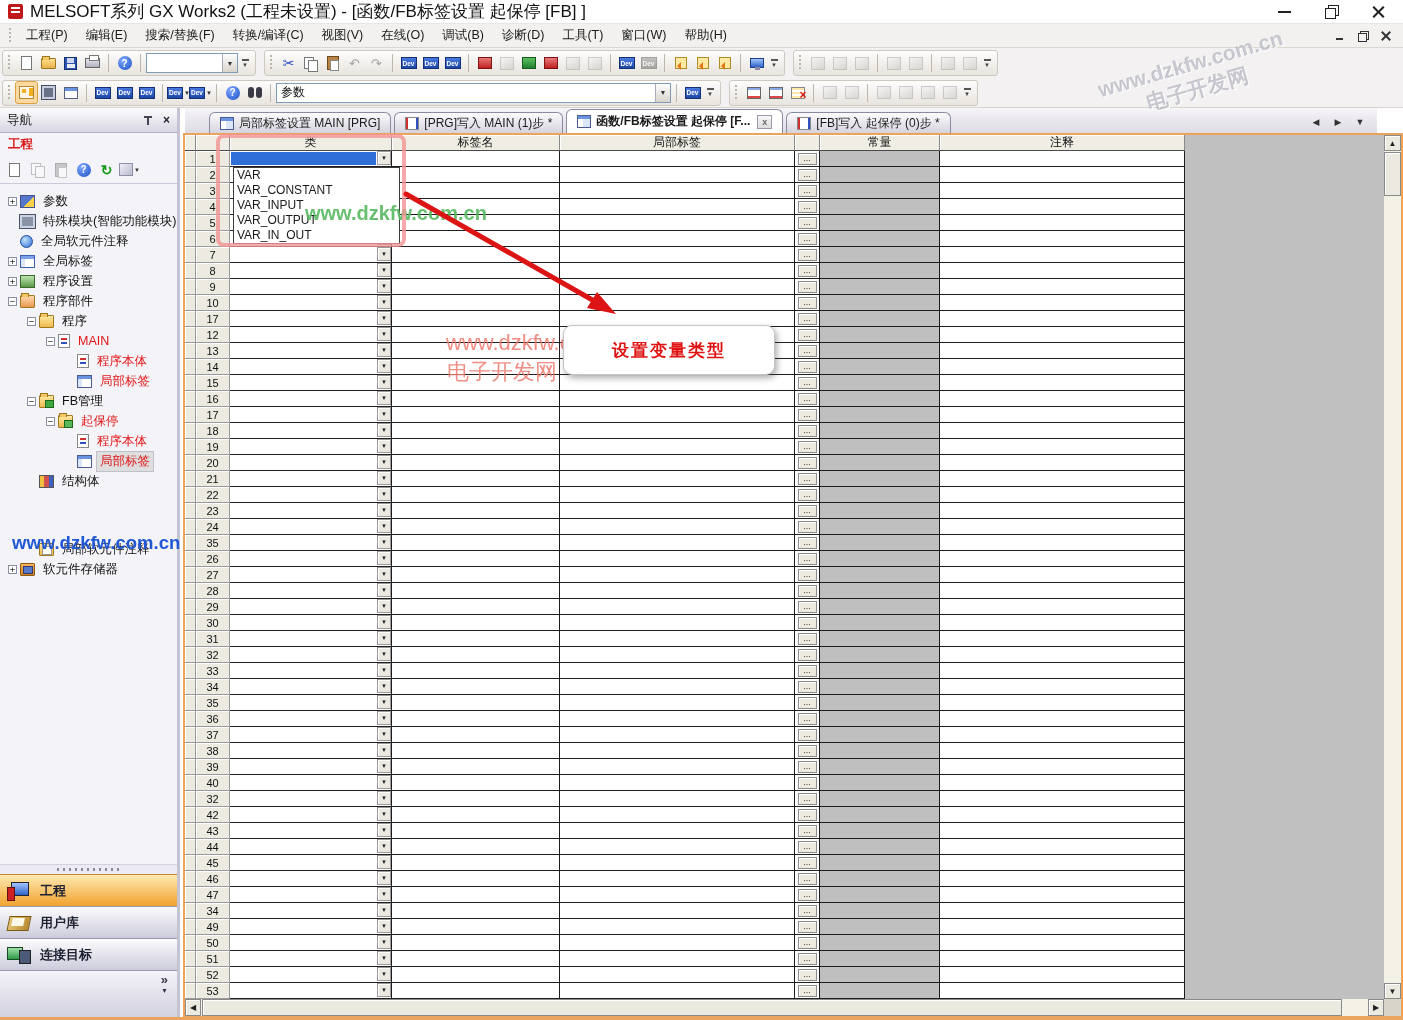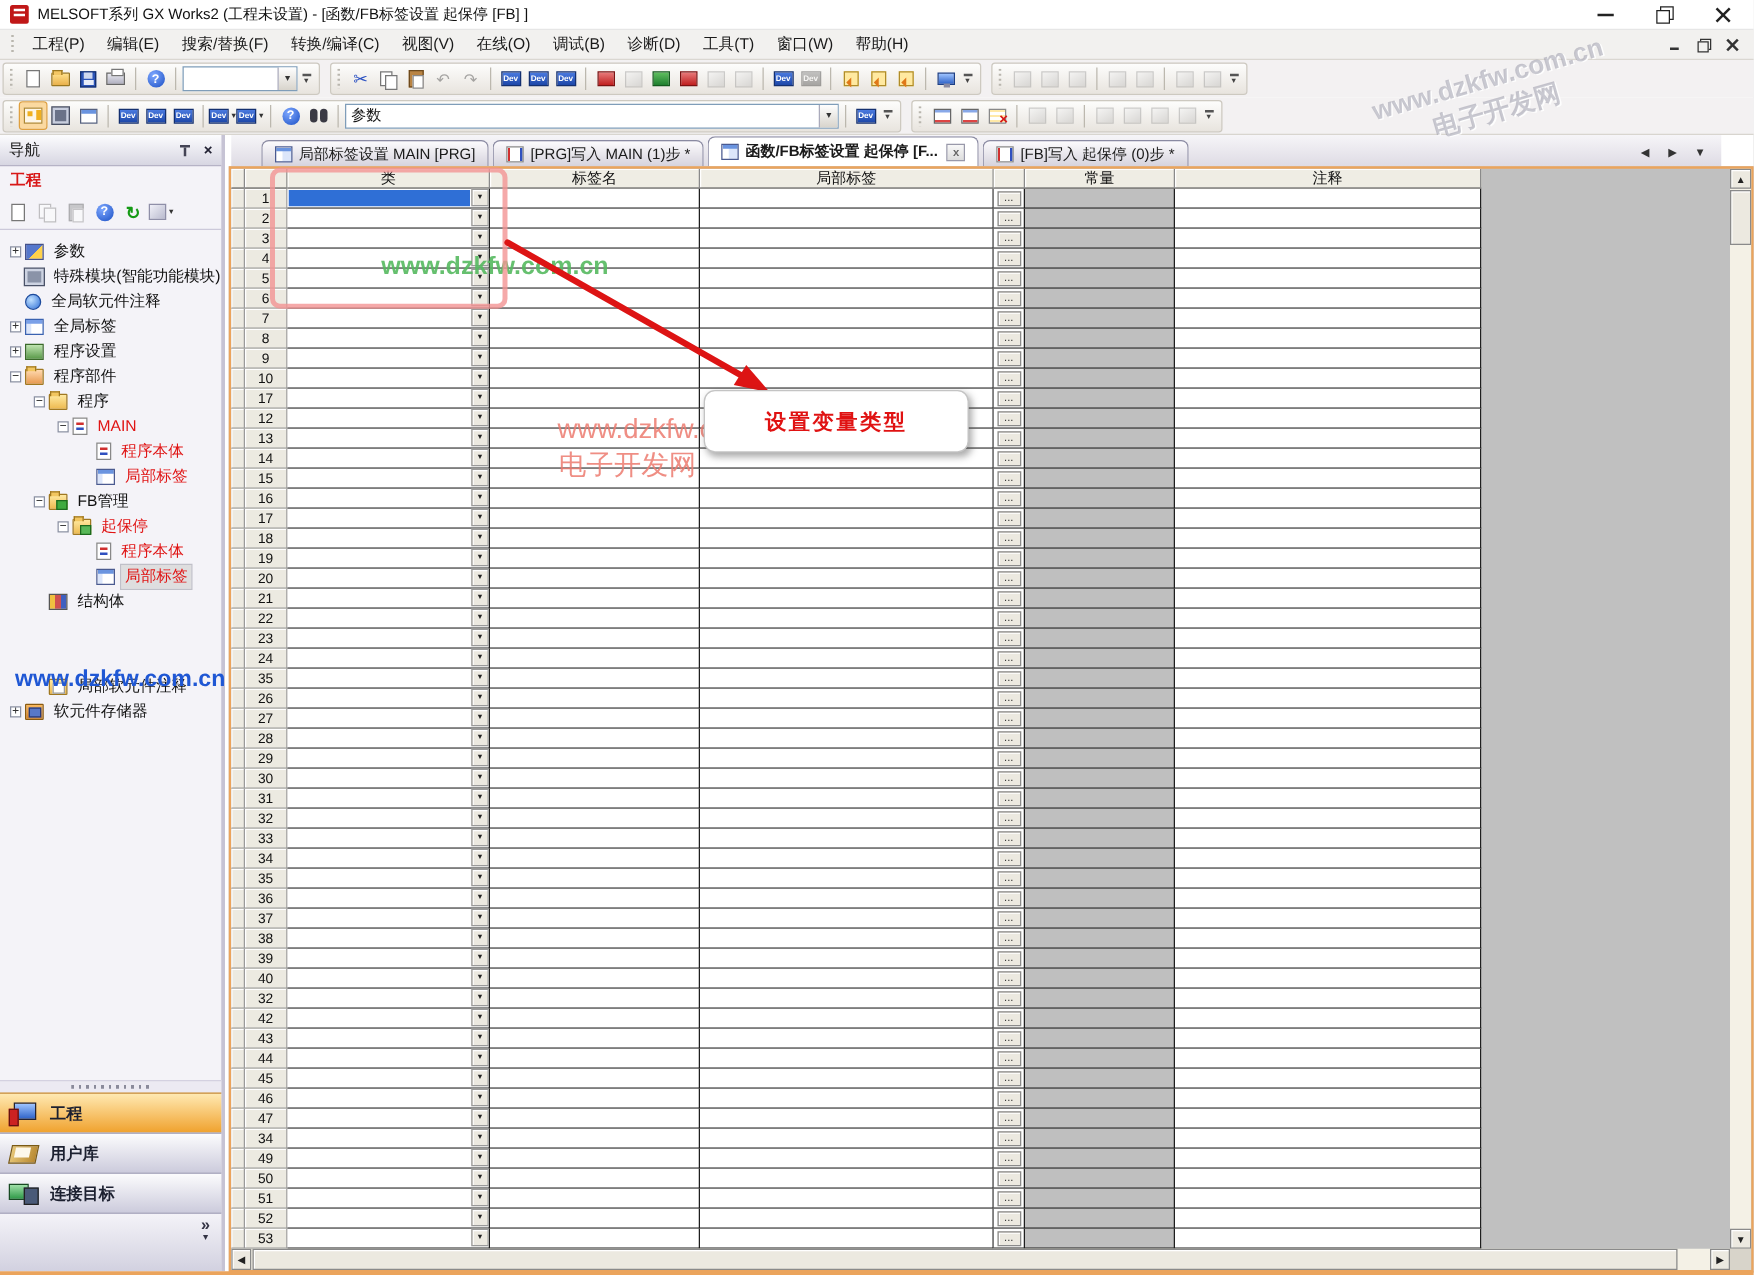--- a/index.html
+++ b/index.html
@@ -3,21 +3,21 @@
 <meta charset="utf-8">
 <style>
   *{margin:0;padding:0;box-sizing:border-box;}
   html,body{width:1403px;height:1020px;}
   body{position:relative;font-family:"Liberation Sans",sans-serif;font-size:12px;background:#fff;overflow:hidden;}
 
   
   #titlebar{position:absolute;left:0;top:0;width:1403px;height:24px;background:#fff;display:flex;align-items:center;padding:0 8px;gap:7px;border-bottom:1px solid #e6e6e6;}
   #app-icon{width:15px;height:15px;background:#c01818;border-radius:2px;position:relative;flex:none;}
   #app-icon::before{content:"";position:absolute;left:3px;top:3px;right:3px;height:2px;background:#fff;box-shadow:0 4px 0 #fff;}
-  #win-title{font-size:12px;color:#111;white-space:nowrap;}
+  #win-title{font-size:17px;color:#111;white-space:nowrap;}
   #win-ctrls{margin-left:auto;display:flex;gap:34px;padding-right:10px;align-items:center;}
   .wc{width:13px;height:13px;position:relative;}
   .wc-min::before{content:"";position:absolute;left:0;right:0;top:6px;height:2px;background:#222;}
   .wc-max::before{content:"";position:absolute;left:3px;top:0;width:9px;height:9px;border:1px solid #222;}
   .wc-max::after{content:"";position:absolute;left:0;top:3px;width:9px;height:9px;border:1px solid #222;background:#fff;}
   .wc-close::before,.wc-close::after{content:"";position:absolute;left:-1px;top:6px;width:15px;height:2px;background:#222;}
   .wc-close::before{transform:rotate(45deg);} .wc-close::after{transform:rotate(-45deg);}
 
   
   #menubar{position:absolute;left:0;top:24px;width:1403px;height:24px;background:#f2f1ef;border-bottom:1px solid #dad7d1;display:flex;align-items:center;padding-left:4px;}
@@ -179,21 +179,21 @@
   #vthumb{position:absolute;left:0;top:17px;width:17px;height:44px;background:#ece9e0;border:1px solid #8a8a8a;box-shadow:inset 1px 1px #fff;}
   #hscroll{position:absolute;left:0;top:864px;width:1199px;height:17px;background:#f4f1e6;}
   #hscroll .lf{position:absolute;left:0;top:0;width:16px;height:17px;}
   #hscroll .rt{position:absolute;right:0;top:0;width:16px;height:17px;}
   #hthumb{position:absolute;left:17px;top:0;width:1140px;height:17px;background:#ece9e0;border:1px solid #8a8a8a;box-shadow:inset 1px 1px #fff;}
   #sb-corner{position:absolute;right:0;top:864px;width:17px;height:17px;background:#d8d4ca;}
 
   
   #hl-rect{position:absolute;left:216px;top:134px;width:190px;height:113px;border:4px solid rgba(243,148,148,.8);border-radius:8px;z-index:40;pointer-events:none;}
   #arrow-svg{position:absolute;left:398px;top:186px;width:240px;height:145px;z-index:41;pointer-events:none;}
-  #callout{position:absolute;left:563px;top:312px;width:212px;height:50px;background:#fff;border:1px solid #c4c4c4;border-radius:9px;box-shadow:2px 3px 6px rgba(70,70,70,.45);display:flex;align-items:center;justify-content:center;color:#e01212;font-weight:bold;font-size:17px;letter-spacing:2px;z-index:42;}
+  #callout{position:absolute;left:563px;top:325px;width:212px;height:50px;background:#fff;border:1px solid #c4c4c4;border-radius:9px;box-shadow:2px 3px 6px rgba(70,70,70,.45);display:flex;align-items:center;justify-content:center;color:#e01212;font-weight:bold;font-size:17px;letter-spacing:2px;z-index:42;}
   .wm{position:absolute;white-space:nowrap;pointer-events:none;}
   #wm-green{left:305px;top:202px;font-size:20px;font-weight:bold;color:rgba(85,185,95,.9);z-index:35;}
   #wm-salmon1{left:446px;top:330px;font-size:22px;color:rgba(236,122,110,.85);z-index:34;}
   #wm-salmon2{left:447px;top:357px;font-size:22px;color:rgba(236,122,110,.85);z-index:34;}
   #wm-topright{left:1095px;top:78px;transform:rotate(-16deg);transform-origin:left top;font-size:21px;font-weight:bold;color:rgba(148,148,164,.5);text-shadow:1px 1px 0 rgba(255,255,255,.9);z-index:5;text-align:center;line-height:26px;}
   #bottom-frame{position:absolute;left:0;bottom:0;width:1403px;height:3px;background:#eba45c;}
 </style>
 </head>
 <body>
 
@@ -1365,20 +1365,27 @@
       <div class="sbtn up">▲</div>
       <div id="vthumb"></div>
       <div class="sbtn dn">▼</div>
     </div>
     <div id="hscroll">
       <div class="sbtn lf">◀</div>
       <div id="hthumb"></div>
       <div class="sbtn rt">▶</div>
     </div>
     <div id="sb-corner"></div>
+    <div id="dropdown">
+        <div class="ddopt">VAR</div>
+        <div class="ddopt">VAR_CONSTANT</div>
+        <div class="ddopt">VAR_INPUT</div>
+        <div class="ddopt">VAR_OUTPUT</div>
+        <div class="ddopt">VAR_IN_OUT</div>
+      </div>
   </div>
 </div>
 
 <div id="hl-rect"></div>
 <svg id="arrow-svg" viewBox="0 0 240 145">
   <line x1="8" y1="8" x2="198" y2="116" stroke="#dd1414" stroke-width="5" stroke-linecap="round"></line>
   <polygon points="218,128 189,122 199,106" fill="#dd1414"></polygon>
 </svg>
 <div id="callout">设置变量类型</div>
 

